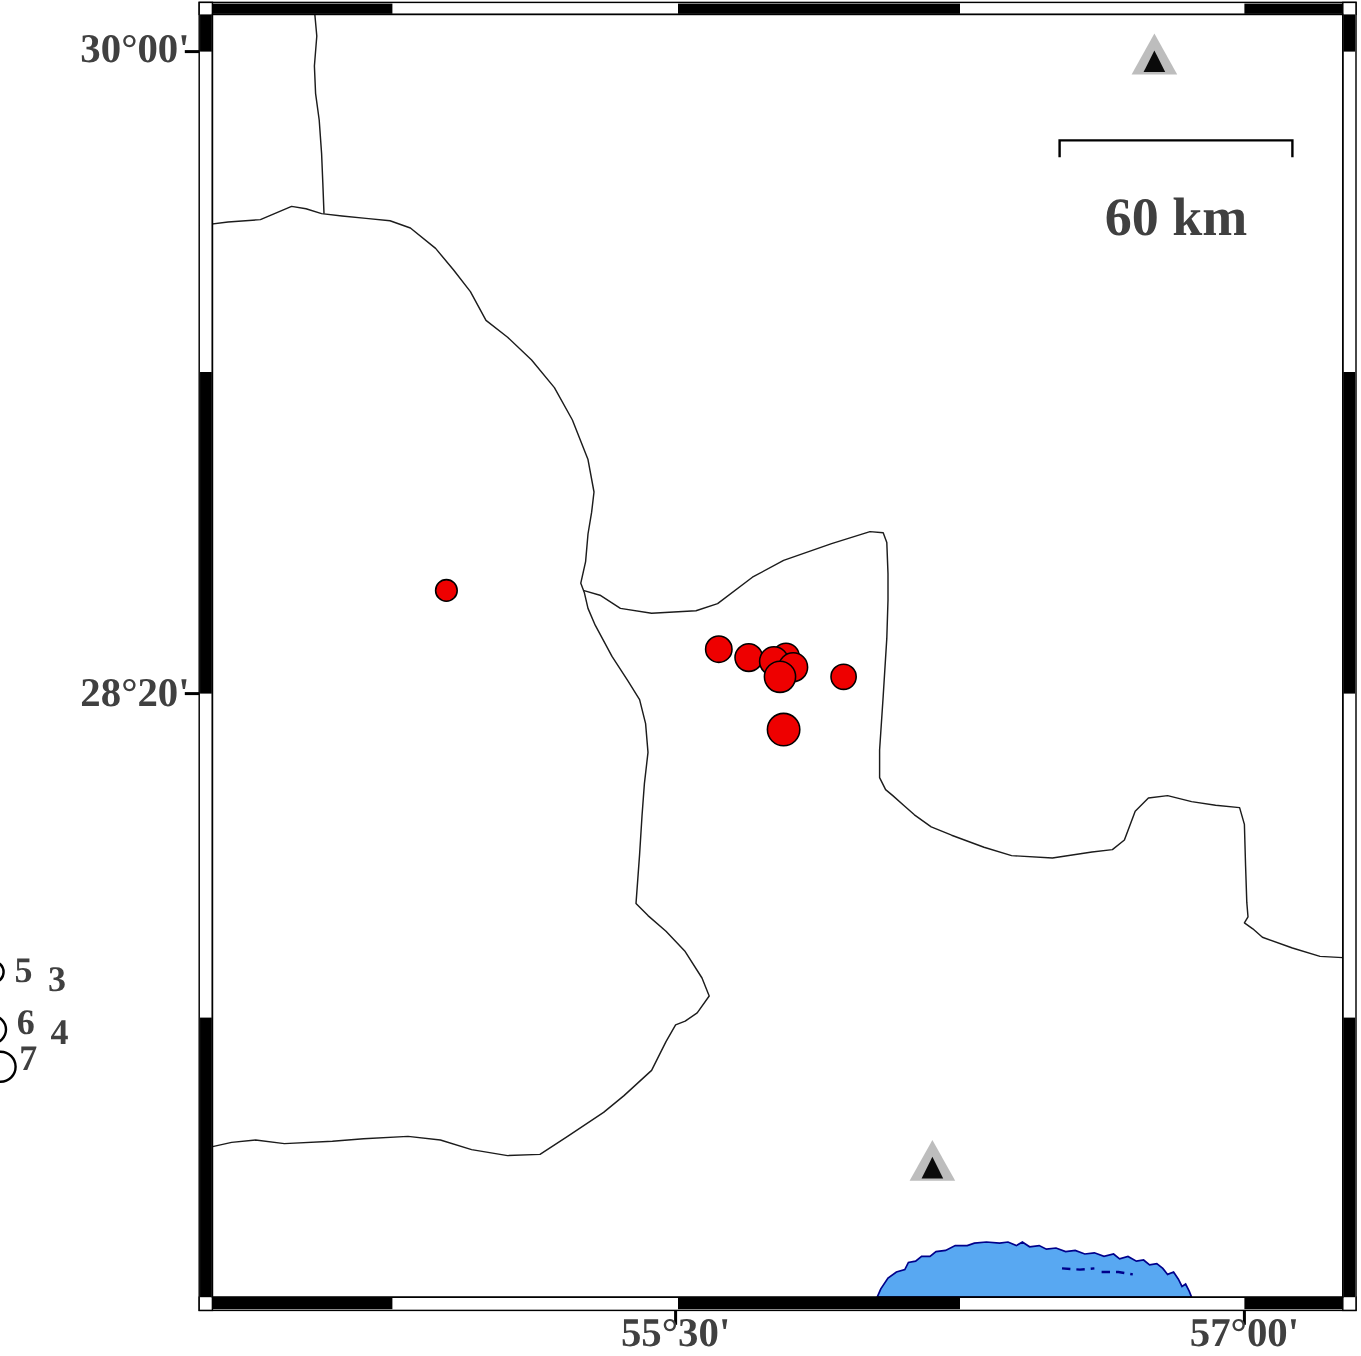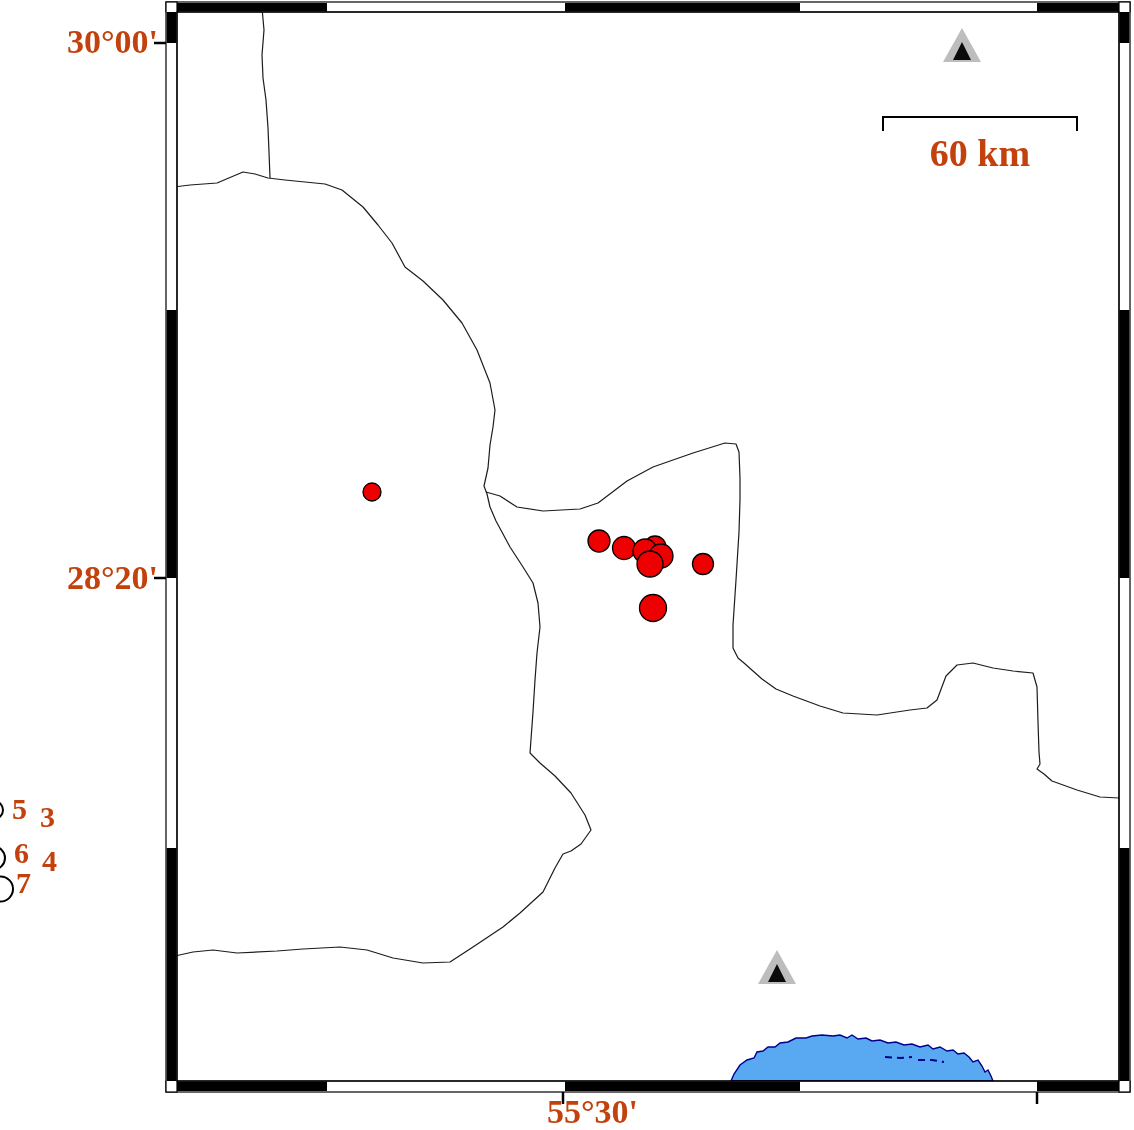--- a/index.html
+++ b/index.html
@@ -3,25 +3,25 @@
 <meta charset="utf-8">
 <style>
   html,body{margin:0;padding:0;background:#ffffff;}
   .figure{
     position:relative;width:1134px;height:1130px;overflow:hidden;
     background:#ffffff;
     font-family:"Liberation Serif","DejaVu Serif",serif;
   }
   .figure svg{position:absolute;left:0;top:0;}
   .map-label{
-    position:absolute;font-weight:bold;color:#c2410c;white-space:nowrap;
+    position:absolute;font-weight:bold;color:#404040;white-space:nowrap;
     font-family:"Liberation Serif","DejaVu Serif",serif;
   }
   .lbl-axis{font-size:34px;line-height:36px;}
-  .lbl-scale{font-size:38px;line-height:34px;}
+  .lbl-scale{font-size:45px;line-height:34px;margin-top:28px;}
   .lbl-legend{font-size:30px;line-height:30px;}
 </style>
 </head>
 <body>
 
 <div class="figure">
 
   <svg id="map-svg" width="1134" height="1130" viewBox="0 0 1134 1130">
       <path d="M731,1081L734,1074L740,1065L747,1060L754,1058L757,1052L763,1051L768,1047L775,1047L780,1043L788,1042L796,1038L806,1038L812,1036L822,1035L833,1036L840,1035L847,1038L852,1035L858,1039L866,1038L872,1041L880,1040L888,1043L896,1042L904,1045L912,1044L920,1047L928,1045L933,1049L940,1047L947,1051L953,1050L958,1054L964,1053L969,1057L973,1062L978,1060L982,1066L985,1072L988,1070L991,1076L993,1081Z" fill="#58a8f2" stroke="#00008b" stroke-width="1.4"></path>
       <path d="M885,1057L900,1058L912,1057" fill="none" stroke="#00008b" stroke-width="2" stroke-dasharray="7 5"></path>
@@ -66,22 +66,23 @@
       <line x1="1037" y1="1092" x2="1037" y2="1104" stroke="#000" stroke-width="2.5"></line>
       <circle cx="-6" cy="810" r="9" fill="#fff" stroke="#000" stroke-width="2"></circle>
       <circle cx="-6.5" cy="858" r="11.5" fill="#fff" stroke="#000" stroke-width="2"></circle>
       <circle cx="0.5" cy="889" r="12.5" fill="#fff" stroke="#000" stroke-width="2"></circle>
     </svg>
 
   <div class="map-label lbl-axis" style="left:40px;top:24px;width:118px;text-align:right;">30°00'</div>
 
   <div class="map-label lbl-axis" style="left:40px;top:560px;width:118px;text-align:right;">28°20'</div>
 
-  <div class="map-label lbl-axis" style="left:488px;top:1094px;width:150px;text-align:right;">55°30'</div>
+  <div class="map-label lbl-axis" style="left:488px;top:1094px;width:150px;text-align:center;">55°30'</div>
 
+  <div class="map-label lbl-axis" style="left:962px;top:1094px;width:150px;text-align:center;">57°00'</div>
 
   <div class="map-label lbl-scale" style="left:905px;top:136px;width:150px;text-align:center;">60 km</div>
 
   <div class="map-label lbl-legend" style="left:12px;top:794px;">5</div>
   <div class="map-label lbl-legend" style="left:40px;top:802px;">3</div>
   <div class="map-label lbl-legend" style="left:14px;top:838px;">6</div>
   <div class="map-label lbl-legend" style="left:42px;top:846px;">4</div>
   <div class="map-label lbl-legend" style="left:16px;top:868px;">7</div>
 
 </div>

